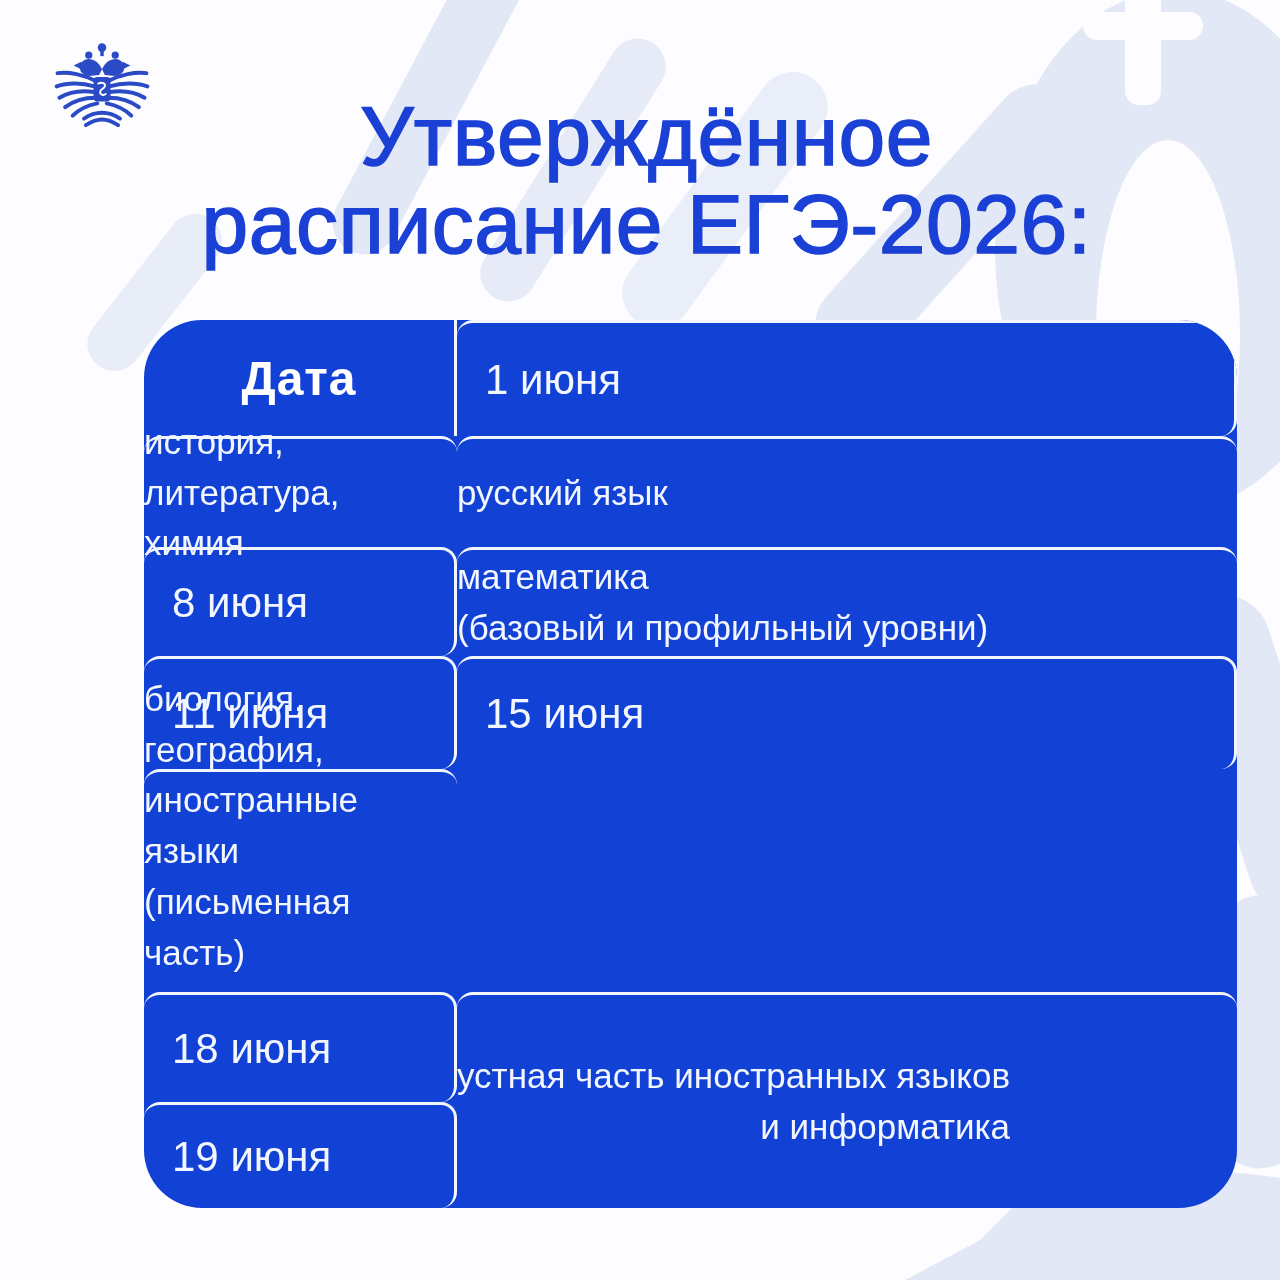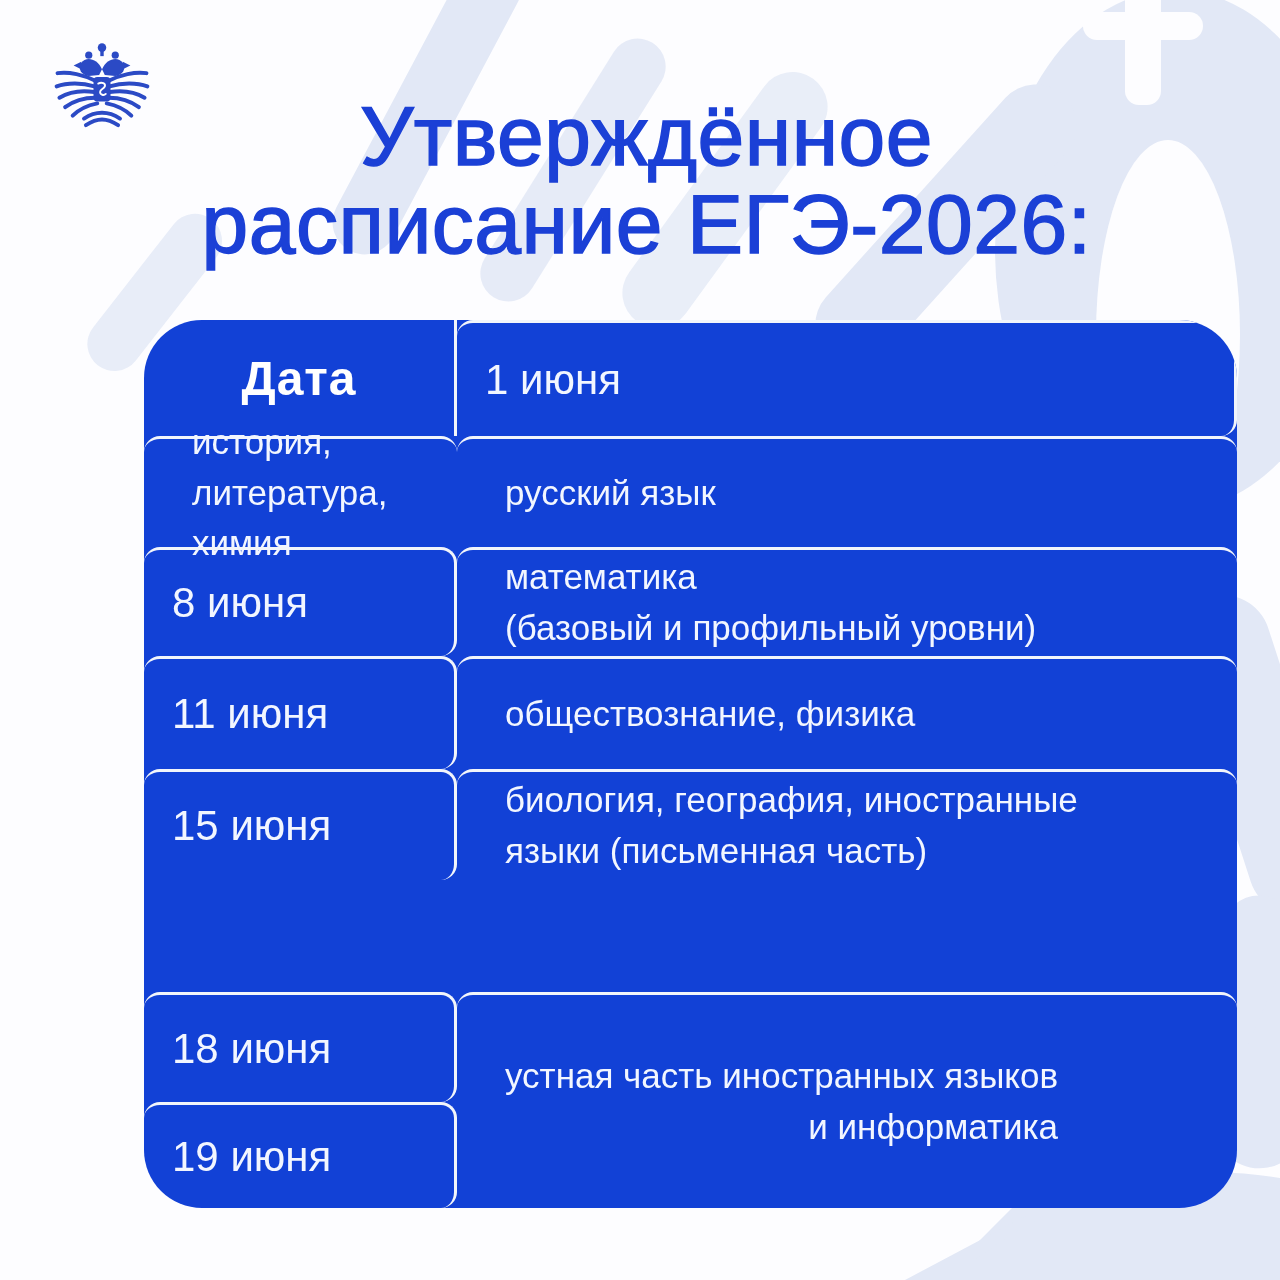--- a/index.html
+++ b/index.html
@@ -56,21 +56,20 @@
     font-size:48px;
     letter-spacing:1px;
   }
   .td-date{
     font-size:42px;
     padding-left:28px;
     font-weight:400;
   }
   .td-subject{
     font-size:35px;
-    padding-left:48px;
     padding-right:28px;
     line-height:1.45;
     white-space:pre-line;
     font-weight:400;
   }
   .cell-d18{grid-area:7/1/8/2;}
   .cell-sub-merged{grid-area:7/2/9/3;text-align:right;}
   .cell-d19{grid-area:8/1/9/2;}
 </style>
 </head>
@@ -147,21 +146,20 @@
   <div class="cell td-date c1 bt">1 июня</div>
   <div class="cell td-subject bt">история, литература, химия</div>
 
   <div class="cell td-subject bt">русский язык</div>
 
   <div class="cell td-date c1 bt">8 июня</div>
   <div class="cell td-subject bt">математика
 (базовый и профильный уровни)</div>
 
   <div class="cell td-date c1 bt">11 июня</div>
-  <div class="cell td-subject bt">обществознание, физика</div>
 
   <div class="cell td-date c1 bt">15 июня</div>
   <div class="cell td-subject bt">биология, география, иностранные
 языки (письменная часть)</div>
 
   <div class="cell td-date c1 bt cell-d18">18 июня</div>
   <div class="cell td-subject bt cell-sub-merged">устная часть иностранных языков
 и информатика</div>
   <div class="cell td-date c1 bt cell-d19">19 июня</div>
 

